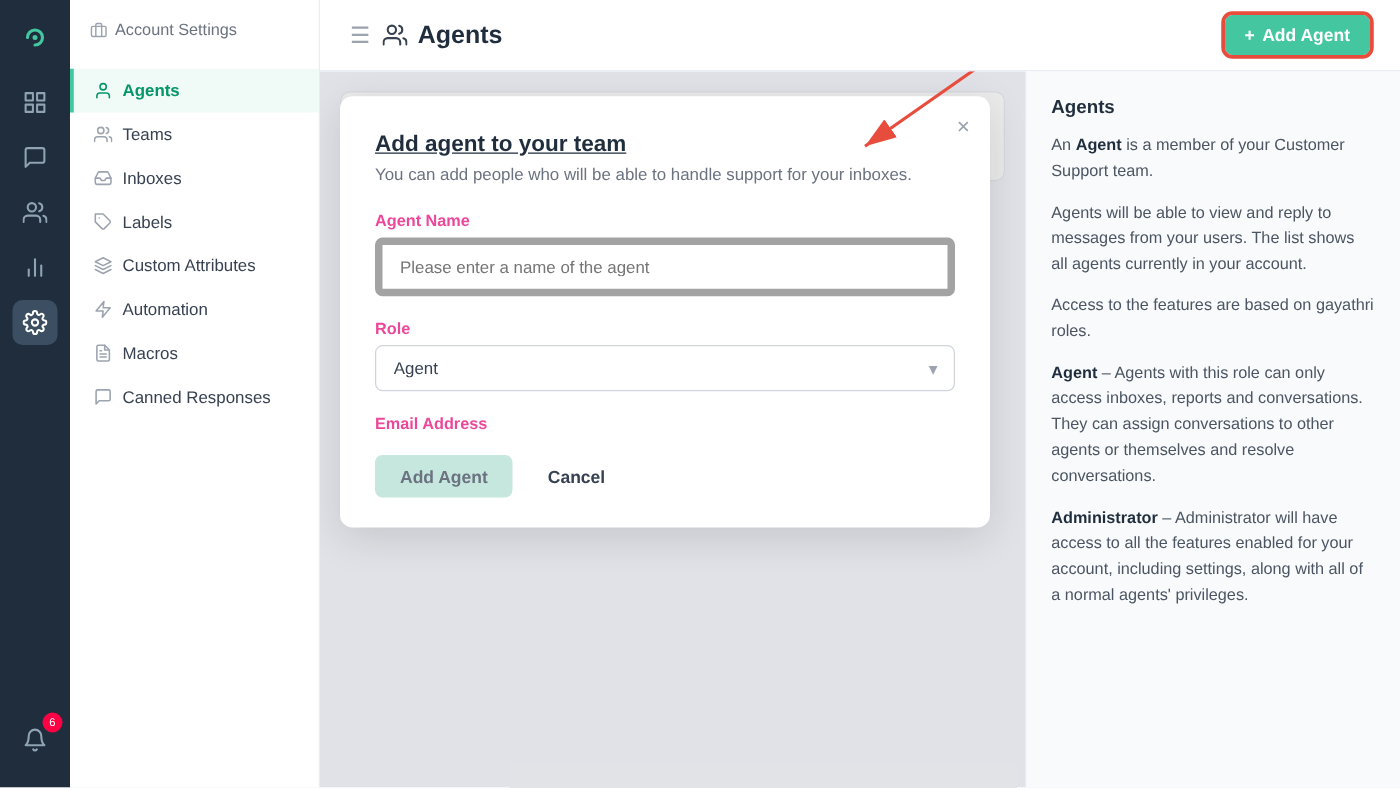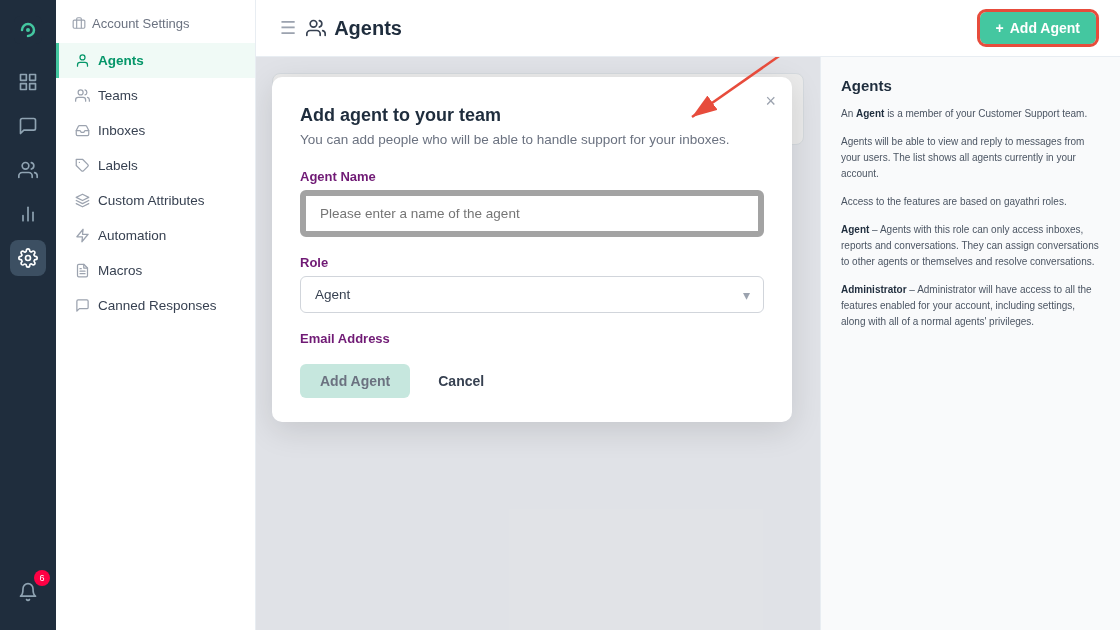--- a/index.html
+++ b/index.html
@@ -38,25 +38,25 @@
     .sidebar {
       width: 200px;
       background: #fff;
       border-right: 1px solid #e8edf2;
       display: flex;
       flex-direction: column;
       padding: 12px 0;
       flex-shrink: 0;
     }
     .sidebar-header {
-      padding: 4px 16px 12px;
+      padding: 4px 16px 24px;
       font-size: 13px;
       color: #6b7280;
       display: flex;
-      align-items: flex-start;
+      align-items: flex-end;
       gap: 6px;
     }
     .sidebar-item {
       padding: 10px 16px;
       display: flex;
       align-items: center;
       gap: 8px;
       cursor: pointer;
       color: #374151;
       font-size: 13.5px;
@@ -178,24 +178,25 @@
     }
     .modal-close {
       position: absolute;
       top: 14px; right: 16px;
       background: none; border: none;
       font-size: 18px; color: #9ca3af; cursor: pointer;
     }
     .modal-title {
       font-size: 18px; font-weight: 700; color: #1f2d3d;
       margin-bottom: 6px;
+      text-decoration: underline;
     }
     .modal-subtitle { color: #6b7280; font-size: 13.5px; margin-bottom: 22px; }
     .form-group { margin-bottom: 18px; }
-    .form-label { font-size: 13px; font-weight: 600; color: #701a75; margin-bottom: 6px; display: block; }
+    .form-label { font-size: 13px; font-weight: 600; color: #ec4899; margin-bottom: 6px; display: block; }
     .form-input {
       width: 100%;
       border: 6px solid #a3a3a3;
       border-radius: 6px;
       padding: 10px 14px;
       font-size: 13.5px;
       color: #9ca3af;
       outline: none;
     }
     .form-select-wrap { position: relative; }
@@ -240,21 +241,21 @@
     
     .info-panel {
       width: 300px;
       background: #f9fafb;
       border-left: 1px solid #e8edf2;
       padding: 20px;
       overflow-y: auto;
       flex-shrink: 0;
     }
     .info-panel-title { font-size: 15px; font-weight: 700; color: #1f2d3d; margin-bottom: 12px; }
-    .info-panel p { font-size: 10px; color: #4b5563; line-height: 1.6; margin-bottom: 12px; }
+    .info-panel p { font-size: 13px; color: #4b5563; line-height: 1.6; margin-bottom: 12px; }
     .info-panel strong { font-weight: 700; color: #1f2d3d; }
 
     
     .red-arrow-svg {
       position: absolute;
       top: -40px;
       right: -20px;
       pointer-events: none;
       z-index: 30;
     }

